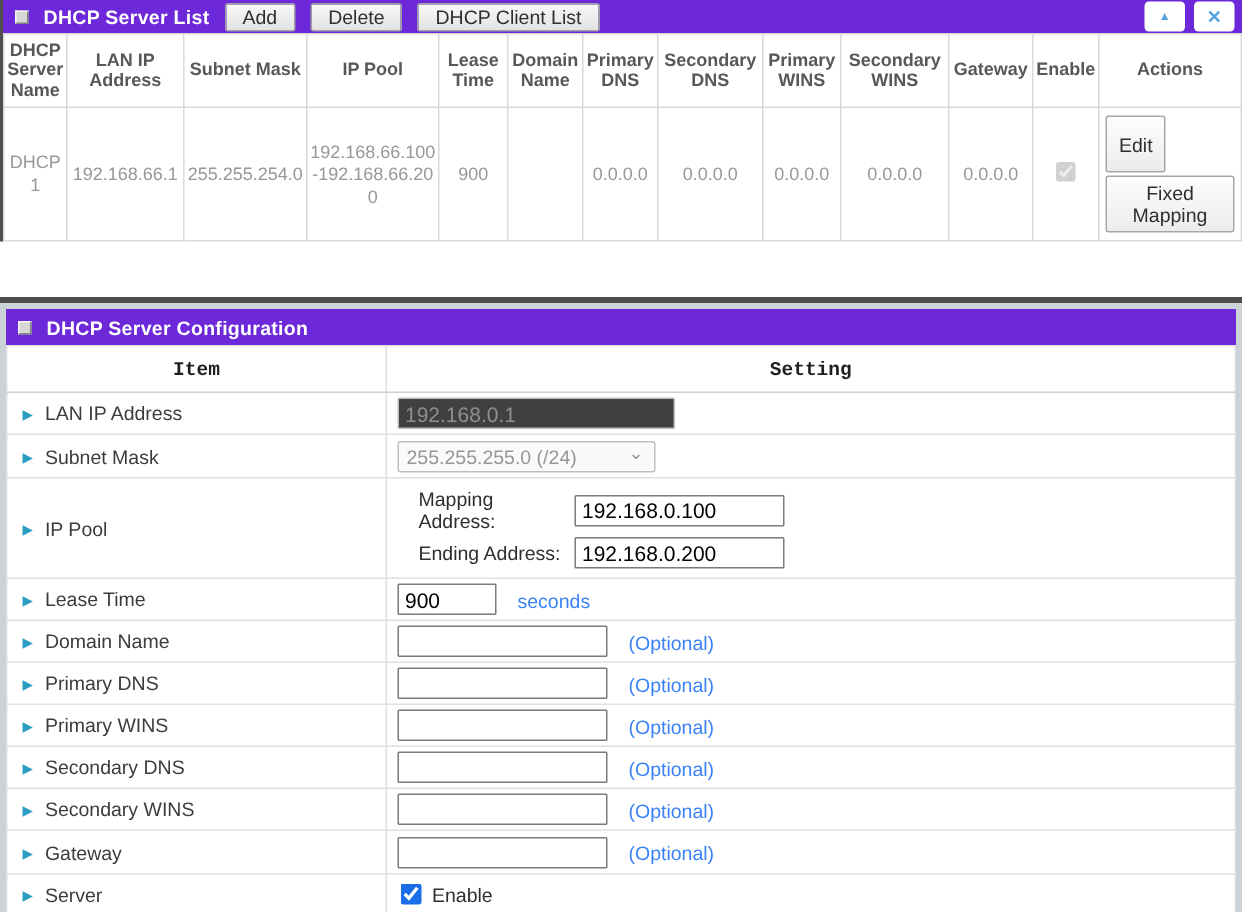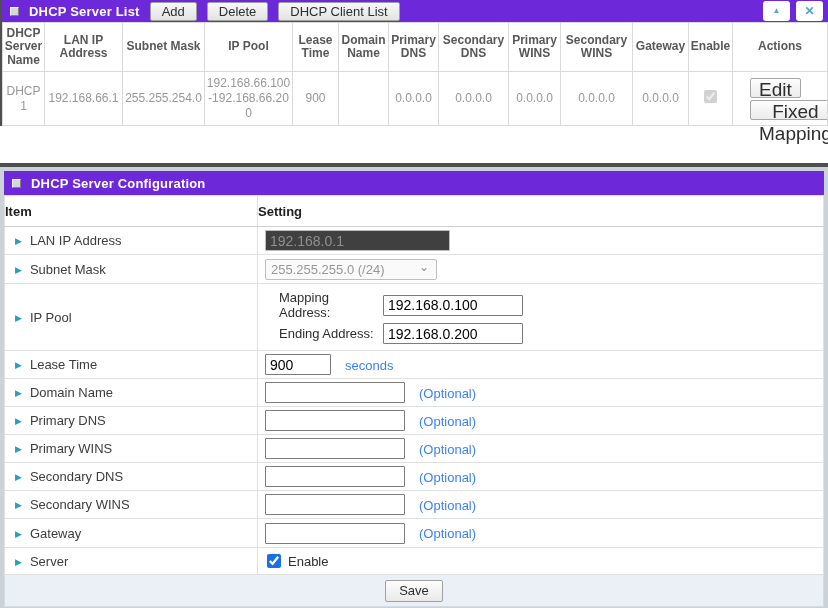--- a/index.html
+++ b/index.html
@@ -26,32 +26,32 @@
   #panel1 { border-left: 2px solid #4f4f4f; }
   table.list { width: 100%; border-collapse: collapse; table-layout: fixed; }
   .list th { border: 1px solid #d9d9d9; font-size: 12px; font-weight: bold; color: #585858;
     text-align: center; padding: 4px 1px; line-height: 1.12; background: #fff;
     vertical-align: middle; }
   .list td { border: 1px solid #d9d9d9; font-size: 12px; color: #979797; text-align: center;
     padding: 4px 1px; vertical-align: middle; line-height: 1.25; background: #fff;
     word-wrap: break-word; }
   .list td.actions-cell { text-align: left; padding: 3px 4px; }
   .abtn { display: block; background: linear-gradient(#fdfdfd, #ececec); border: 1px solid #a7a7a7;
-    border-radius: 2px; font-size: 19px; color: #2e2e2e; height: 20px; padding: 0 8px;
-    margin: 2px 13px; font-family: inherit; cursor: pointer; }
+    border-radius: 2px; font-size: 13px; color: #2e2e2e; height: 38px; padding: 0 8px;
+    margin: 2px 0; font-family: inherit; cursor: pointer; }
   .list input[type="checkbox"] { width: 13px; height: 13px; }
 
   
   #panel2 { margin-top: 37px; border-top: 4px solid #4e4e4e; background: #cbd3d9;
     padding: 4px 4px 0 4px; height: 455px; }
   #panel2 .bluebar { height: 24px; }
   table.cfg { width: 100%; border-collapse: collapse; background: #fff; }
   .cfg td { border: 1px solid #e0e0e0; background: #fff; vertical-align: middle; }
   .cfg tr.hdr td { height: 31px; font-size: 13px; font-weight: bold; color: #1e1e1e;
-    text-align: left; border-bottom: 1px solid #cfcfcf; }
+    text-align: center; border-bottom: 1px solid #cfcfcf; font-family: Liberation Mono, monospace; }
   .cfg td.lbl { height: 27px; padding-left: 10px; font-size: 13px; color: #3c3c3c; }
   .bullet { color: #2b9dc0; font-size: 9px; margin-right: 8px; vertical-align: 1px; }
   .cfg td.set { padding: 3px 0 3px 7px; font-size: 13px; color: #2e2e2e; }
   .inp { height: 21px; border: 1px solid #7b7b7b; border-radius: 1px; font-size: 14px;
     color: #000; padding: 0 4px; font-family: inherit; background: #fff; }
   .inp:disabled { color: #8f8f8f; background: #404040; border-color: #bfbfbf; }
   .w185 { width: 185px; } .w140 { width: 140px; } .w66 { width: 66px; }
   .fake-select { width: 172px; height: 21px; border: 1px solid #bfbfbf; border-radius: 2px;
     background: #fafafa; color: #979797; font-size: 13px; display: inline-flex;
     align-items: center; justify-content: space-between; padding: 0 7px 0 5px; }

